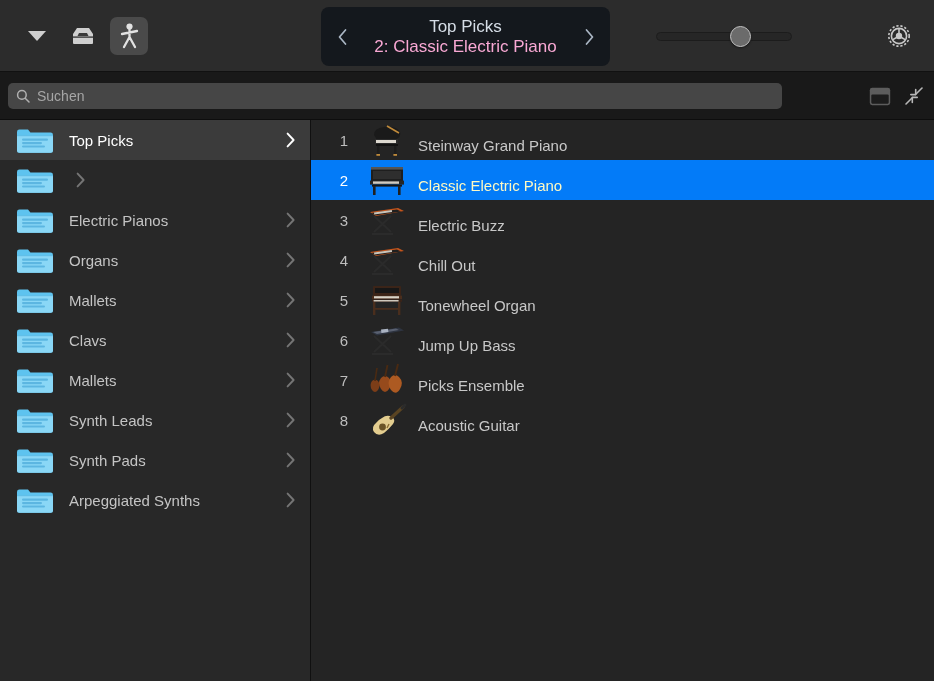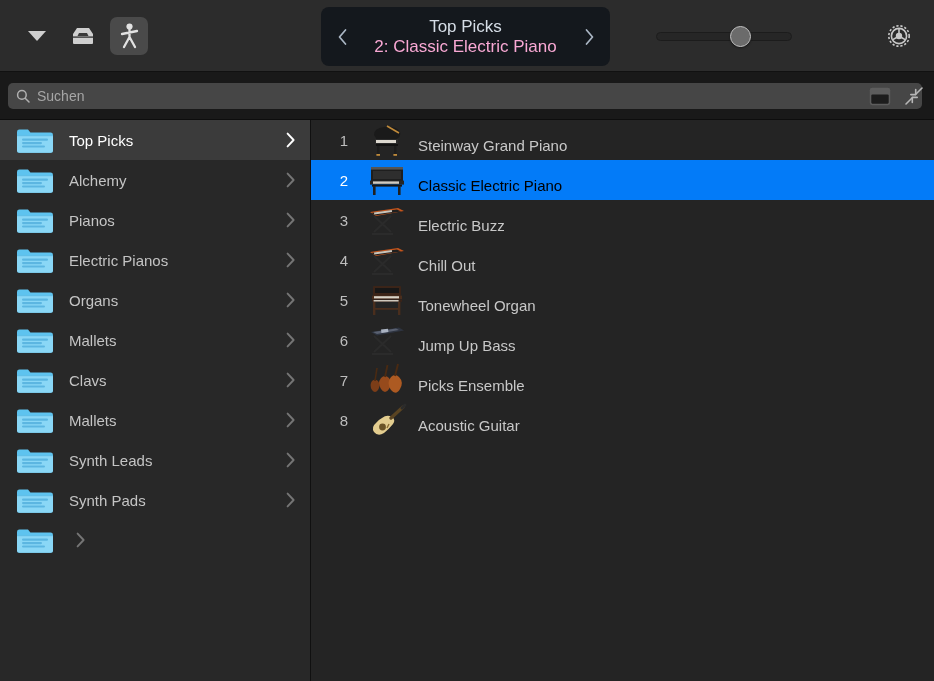--- a/index.html
+++ b/index.html
@@ -153,21 +153,21 @@
     flex: 0 0 48px;
     background: #191919;
     display: flex;
     align-items: center;
     padding: 0 0 0 8px;
     border-bottom: 1px solid #0d0d0d;
   }
 
   .searchfield {
     position: relative;
-    width: 914px;
+    width: 774px;
     height: 26px;
     background: #464646;
     border-radius: 5px;
     display: flex;
     align-items: center;
     padding: 0 8px;
     gap: 7px;
   }
   .search-ph {
     font-size: 14px;
@@ -288,21 +288,21 @@
   }
 
   .pl-name {
     font-size: 15px;
     color: #c8c8c8;
     white-space: nowrap;
     overflow: hidden;
     text-overflow: ellipsis;
     margin-top: 11px;
   }
-  .pl-row.selected .pl-name { color: #000000; }
+  .pl-row.selected .pl-name { color: #fef9c3; }
 </style>
 </head>
 <body>
 
 <div id="app">
 
   <div class="toolbar">
 
     <div class="tb-left">
       <div class="tb-btn">
@@ -417,39 +417,20 @@
             <span class="folder-ico"><svg viewBox="0 0 38 28" width="38" height="28">
                 <path d="M1 6 Q1 3.6 3.4 3.6 L12 3.6 L14.4 6.6 L34.6 6.6 Q37 6.6 37 9 L37 24.4 Q37 26.8 34.6 26.8 L3.4 26.8 Q1 26.8 1 24.4 Z" fill="#5ec3ef"></path>
                 <path d="M1 9.6 L37 9.6 L37 24.4 Q37 26.8 34.6 26.8 L3.4 26.8 Q1 26.8 1 24.4 Z" fill="#8ad7f6"></path>
                 <g fill="#5ab5e0" opacity="0.95">
                   <rect x="6" y="12.4" width="26" height="2.4" rx="1.1"></rect>
                   <rect x="6" y="16" width="20" height="2.2" rx="1.1"></rect>
                   <rect x="6" y="19.4" width="23" height="2.2" rx="1.1"></rect>
                 </g>
                 <rect x="1" y="9.2" width="36" height="1" fill="#4fb0dd" opacity="0.6"></rect>
               </svg></span>
-            <span class="sb-label">Alchemy</span>
-            <span class="sb-chev">
-              <svg width="11" height="16" viewBox="0 0 11 16">
-                <path d="M2.6 1.6 L8.6 8 L2.6 14.4" stroke="currentColor" stroke-width="1.9" fill="none" stroke-linecap="round" stroke-linejoin="round"></path>
-              </svg>
-            </span>
-          </div>
-          <div class="sb-row">
-            <span class="folder-ico"><svg viewBox="0 0 38 28" width="38" height="28">
-                <path d="M1 6 Q1 3.6 3.4 3.6 L12 3.6 L14.4 6.6 L34.6 6.6 Q37 6.6 37 9 L37 24.4 Q37 26.8 34.6 26.8 L3.4 26.8 Q1 26.8 1 24.4 Z" fill="#5ec3ef"></path>
-                <path d="M1 9.6 L37 9.6 L37 24.4 Q37 26.8 34.6 26.8 L3.4 26.8 Q1 26.8 1 24.4 Z" fill="#8ad7f6"></path>
-                <g fill="#5ab5e0" opacity="0.95">
-                  <rect x="6" y="12.4" width="26" height="2.4" rx="1.1"></rect>
-                  <rect x="6" y="16" width="20" height="2.2" rx="1.1"></rect>
-                  <rect x="6" y="19.4" width="23" height="2.2" rx="1.1"></rect>
-                </g>
-                <rect x="1" y="9.2" width="36" height="1" fill="#4fb0dd" opacity="0.6"></rect>
-              </svg></span>
-            <span class="sb-label">Pianos</span>
             <span class="sb-chev">
               <svg width="11" height="16" viewBox="0 0 11 16">
                 <path d="M2.6 1.6 L8.6 8 L2.6 14.4" stroke="currentColor" stroke-width="1.9" fill="none" stroke-linecap="round" stroke-linejoin="round"></path>
               </svg>
             </span>
           </div>
           <div class="sb-row">
             <span class="folder-ico"><svg viewBox="0 0 38 28" width="38" height="28">
                 <path d="M1 6 Q1 3.6 3.4 3.6 L12 3.6 L14.4 6.6 L34.6 6.6 Q37 6.6 37 9 L37 24.4 Q37 26.8 34.6 26.8 L3.4 26.8 Q1 26.8 1 24.4 Z" fill="#5ec3ef"></path>
                 <path d="M1 9.6 L37 9.6 L37 24.4 Q37 26.8 34.6 26.8 L3.4 26.8 Q1 26.8 1 24.4 Z" fill="#8ad7f6"></path>
@@ -579,20 +560,21 @@
             <span class="folder-ico"><svg viewBox="0 0 38 28" width="38" height="28">
                 <path d="M1 6 Q1 3.6 3.4 3.6 L12 3.6 L14.4 6.6 L34.6 6.6 Q37 6.6 37 9 L37 24.4 Q37 26.8 34.6 26.8 L3.4 26.8 Q1 26.8 1 24.4 Z" fill="#5ec3ef"></path>
                 <path d="M1 9.6 L37 9.6 L37 24.4 Q37 26.8 34.6 26.8 L3.4 26.8 Q1 26.8 1 24.4 Z" fill="#8ad7f6"></path>
                 <g fill="#5ab5e0" opacity="0.95">
                   <rect x="6" y="12.4" width="26" height="2.4" rx="1.1"></rect>
                   <rect x="6" y="16" width="20" height="2.2" rx="1.1"></rect>
                   <rect x="6" y="19.4" width="23" height="2.2" rx="1.1"></rect>
                 </g>
                 <rect x="1" y="9.2" width="36" height="1" fill="#4fb0dd" opacity="0.6"></rect>
               </svg></span>
+            <span class="sb-label">Arpeggiated Synths</span>
             <span class="sb-chev">
               <svg width="11" height="16" viewBox="0 0 11 16">
                 <path d="M2.6 1.6 L8.6 8 L2.6 14.4" stroke="currentColor" stroke-width="1.9" fill="none" stroke-linecap="round" stroke-linejoin="round"></path>
               </svg>
             </span>
           </div>
         </div>
     </div>
 
     <div class="patchlist">

